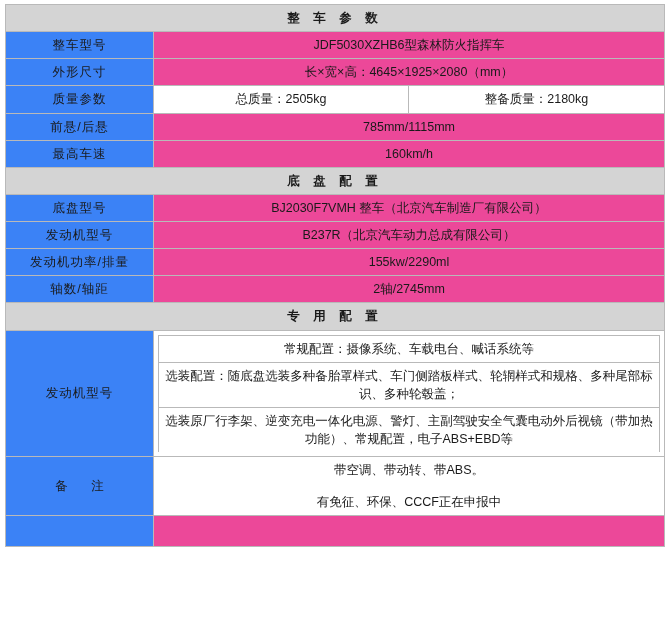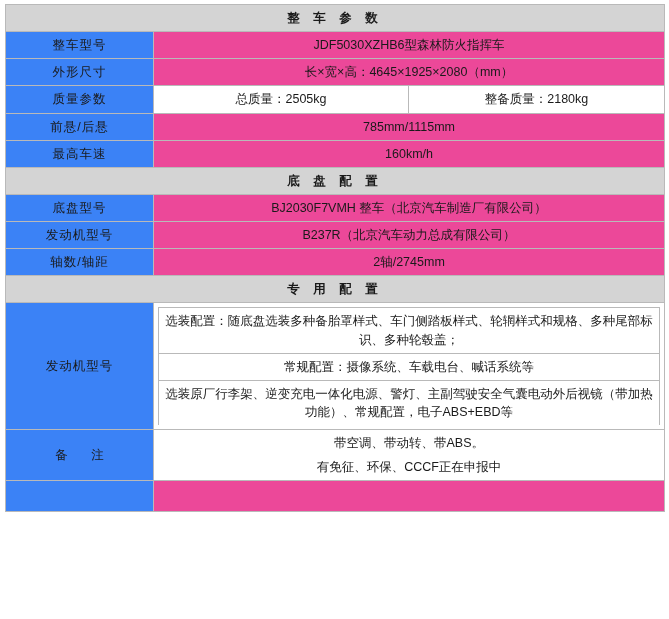--- a/index.html
+++ b/index.html
@@ -57,21 +57,21 @@
   td.half {
     background: #ffffff;
   }
   .rowline {
     display: block;
   }
   td.notes {
     padding: 10px 4px;
   }
   td.notes .rowline + .rowline {
-    margin-top: 6px;
+    margin-top: 14px;
   }
   .innerTable {
     width: 100%;
     border-collapse: collapse;
     table-layout: fixed;
   }
   .innerTable td {
     border: 0;
     border-bottom: 1px solid #b9b9b9;
     padding: 5px 8px;
@@ -137,41 +137,45 @@
       <tr>
         <td class="label">底盘型号</td>
         <td class="value" colspan="2">BJ2030F7VMH 整车（北京汽车制造厂有限公司）</td>
       </tr>
 
       <tr>
         <td class="label">发动机型号</td>
         <td class="value" colspan="2">B237R（北京汽车动力总成有限公司）</td>
       </tr>
 
+      <tr>
+        <td class="label">发动机功率/排量</td>
+        <td class="value" colspan="2">155kw/2290ml</td>
+      </tr>
 
       <tr>
         <td class="label">轴数/轴距</td>
         <td class="value" colspan="2">2轴/2745mm</td>
       </tr>
 
 
       <tr>
         <td class="section" colspan="3">专 用 配 置</td>
       </tr>
 
       <tr>
         <td class="label">发动机型号</td>
         <td class="nopad" colspan="2">
           <table class="innerTable">
             <tbody>
               <tr>
-                <td>选装配置：随底盘选装多种备胎罩样式、车门侧踏板样式、轮辋样式和规格、多种尾部标识、多种轮毂盖；</td>
+                <td>常规配置：摄像系统、车载电台、喊话系统等</td>
               </tr>
               <tr>
-                <td>常规配置：摄像系统、车载电台、喊话系统等</td>
+                <td>选装配置：随底盘选装多种备胎罩样式、车门侧踏板样式、轮辋样式和规格、多种尾部标识、多种轮毂盖；</td>
               </tr>
               <tr>
                 <td>选装原厂行李架、逆变充电一体化电源、警灯、主副驾驶安全气囊电动外后视镜（带加热功能）、常规配置，电子ABS+EBD等</td>
               </tr>
             </tbody>
           </table>
         </td>
       </tr>
 
       <tr>

